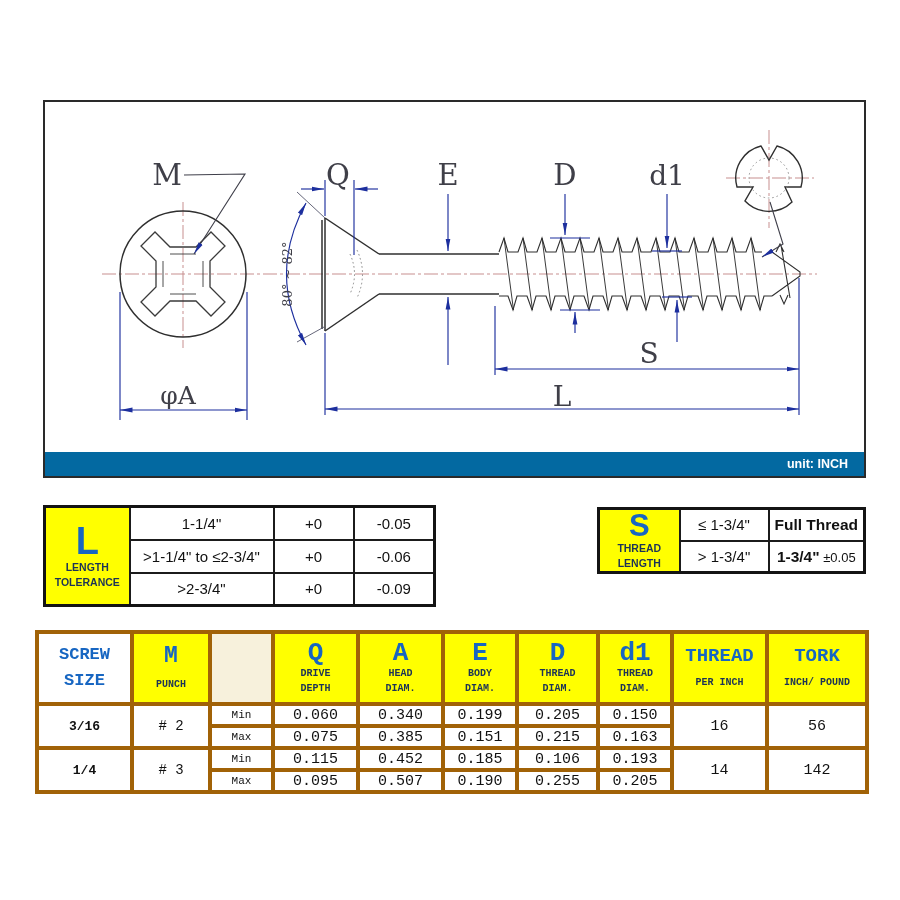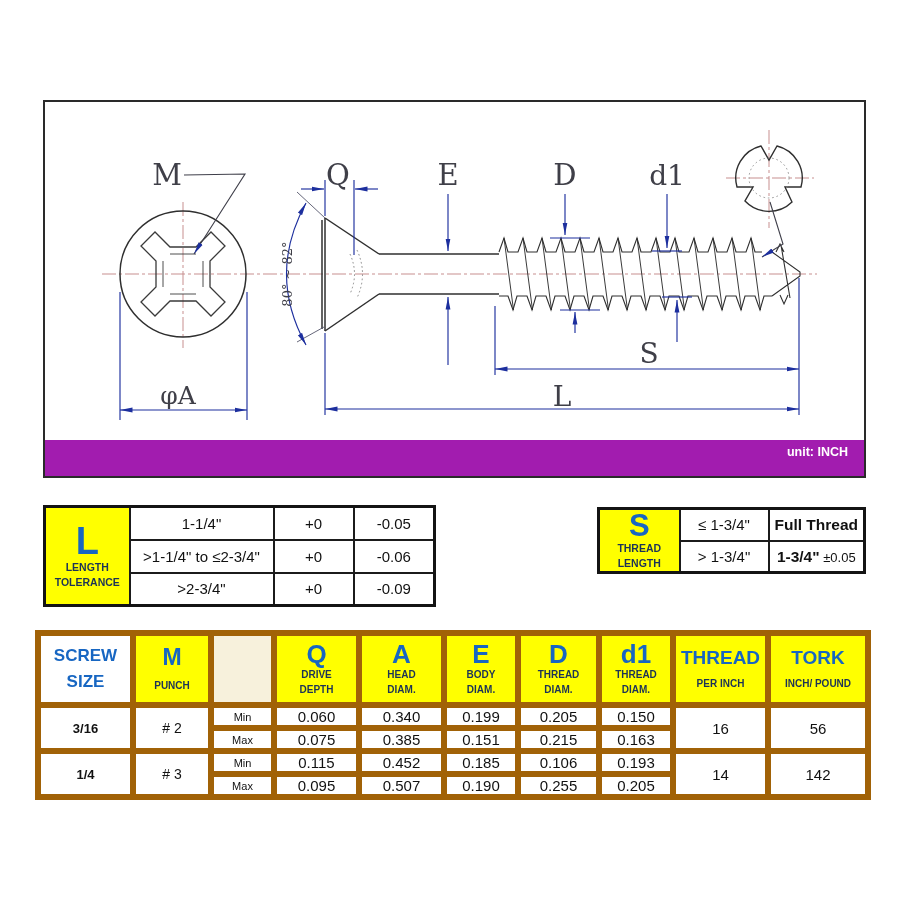--- a/index.html
+++ b/index.html
@@ -2,21 +2,21 @@
 <html><head>
 <meta charset="utf-8">
 <style>
   html,body{margin:0;padding:0;background:#ffffff;}
   body{width:900px;height:900px;position:relative;font-family:"Liberation Sans",sans-serif;overflow:hidden;}
 
   
   .frame{position:absolute;left:43px;top:100px;width:823px;height:378px;
          border:2px solid #2a2a2a;box-sizing:border-box;background:#fff;}
   .frame svg{display:block;}
-  .unit-bar{position:absolute;left:0;right:0;bottom:0;height:36px;background:#a21caf;
+  .unit-bar{position:absolute;left:0;right:0;bottom:0;height:24px;background:#0369a1;
             color:#ffffff;font:bold 12.5px "Liberation Sans",sans-serif;
             text-align:right;line-height:24px;padding-right:16px;box-sizing:border-box;}
 
   
   table{border-collapse:collapse;table-layout:fixed;}
   td{text-align:center;vertical-align:middle;padding:0;color:#111;}
 
   
   .tol{position:absolute;border:3px solid #141414;}
   .tol td{border:2px solid #1b1b1b;font-size:15px;}
@@ -25,21 +25,21 @@
   .subnavy{font-weight:bold;color:#1c3357;font-size:10.5px;line-height:1.45;}
   .l-table{left:43px;top:505px;width:390px;}
   .l-table tr{height:33px;}
   .s-table{left:597px;top:507px;width:266px;}
   .s-table tr{height:32px;}
   .bold15{font-weight:bold;font-size:15.5px;}
   .suffix{font-weight:normal;font-size:13px;}
 
   
   .spec{position:absolute;left:35px;top:630px;width:830px;border:3px solid #141414;}
-  .spec td{border:6px solid #a16207;}
+  .spec td{border:4px solid #a16207;font-family:Liberation Mono, monospace;}
   .spec tr.hdr{height:72px;}
   .spec tr.data{height:22px;}
   .spec tr.rmax td{border-top-width:1px;}
   .spec tr.grp2 td{border-top-width:3px;}
   .ycell{background:#ffff00;}
   .cream{background:#f7f1dc;}
   .hcell{display:flex;flex-direction:column;align-items:center;justify-content:space-between;
          height:64px;padding:4px 0;box-sizing:border-box;}
   .hcell2{display:flex;flex-direction:column;align-items:center;justify-content:center;
           gap:9px;height:64px;}

